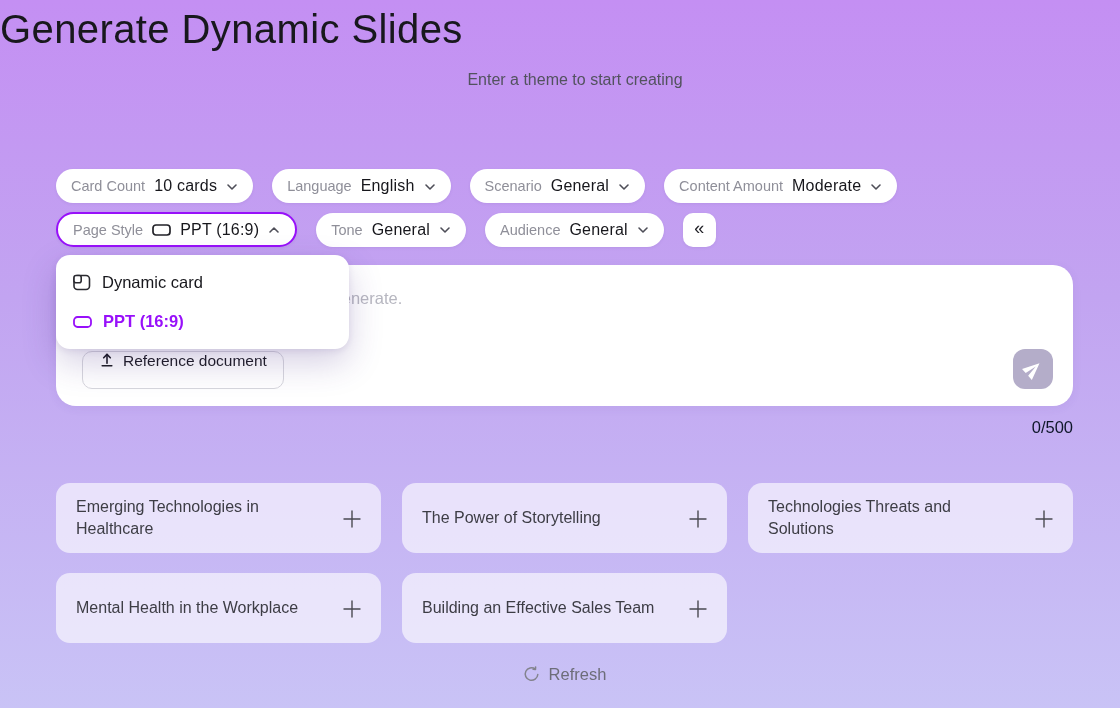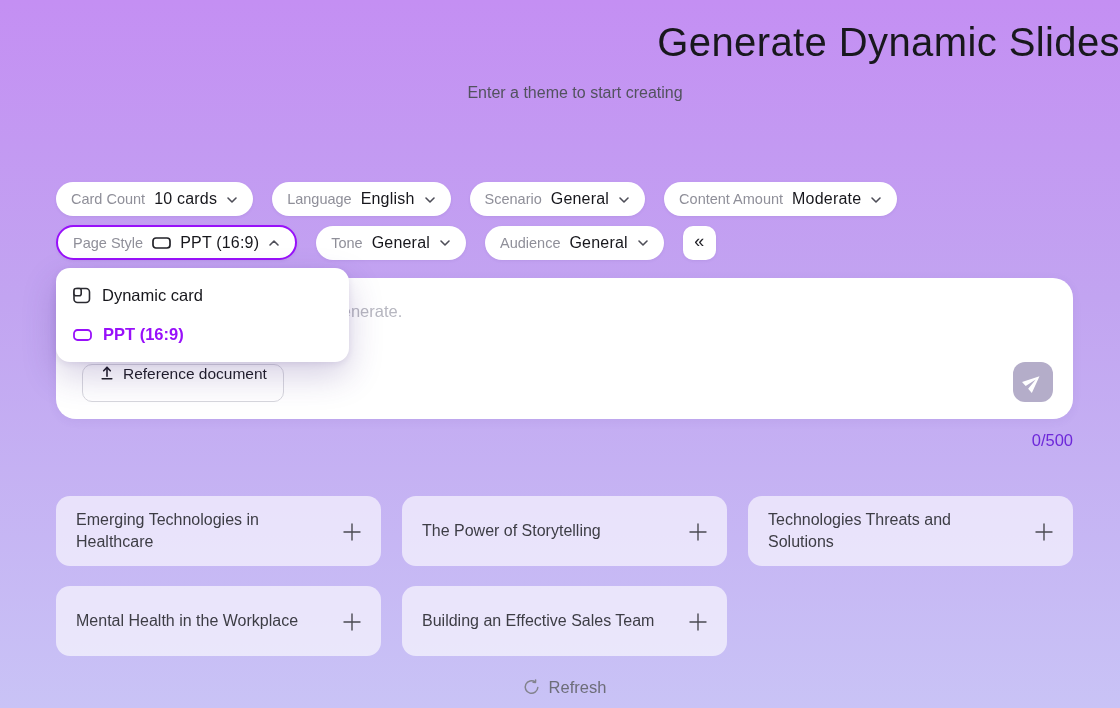--- a/index.html
+++ b/index.html
@@ -3,26 +3,26 @@
 <meta charset="utf-8">
 <style>
   * { box-sizing: border-box; margin: 0; padding: 0; }
   html, body { width: 1120px; height: 708px; overflow: hidden; }
   body {
     font-family: "Liberation Sans", sans-serif;
     background: linear-gradient(180deg, #c48ff3 0%, #c2a4f1 42%, #c9c3f6 100%);
     position: relative;
   }
   .page-title {
-    text-align: right;
+    text-align: left;
     font-size: 40px;
     font-weight: 500;
     color: #18181d;
     letter-spacing: 0.4px;
-    padding-top: 20px;
+    padding-top: 7px;
   }
   .page-subtitle {
     text-align: center;
     font-size: 16px;
     color: #52525e;
     margin-top: 19px;
     padding-left: 30px;
   }
   .main { width: 1017px; margin-left: 56px; }
 
@@ -89,21 +89,21 @@
     background: #ffffff; border: 1px solid #d7d7dd; border-radius: 10px;
     font-family: "Liberation Sans", sans-serif;
     font-size: 15.5px; color: #1c1c22; cursor: pointer;
   }
   .send-btn {
     position: absolute; right: 20px; bottom: 17px;
     width: 40px; height: 40px; border: none; border-radius: 12px;
     background: #b4adc9; cursor: pointer;
     display: flex; align-items: center; justify-content: center;
   }
-  .char-count { text-align: right; margin-top: 12px; font-size: 16.5px; color: #6d28d9; }
+  .char-count { text-align: right; margin-top: 12px; font-size: 16.5px; color: #0f172a; }
 
   
   .cards {
     margin-top: 46px;
     display: grid; grid-template-columns: repeat(3, 1fr);
     column-gap: 21px; row-gap: 20px;
   }
   .card {
     height: 70px; border-radius: 14px;
     background: rgba(255,255,255,0.62);

